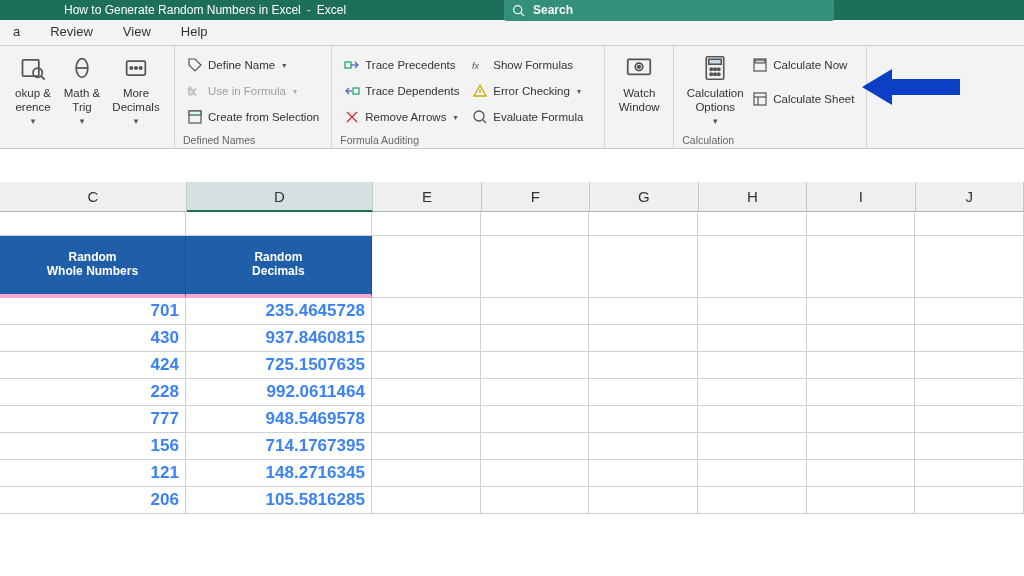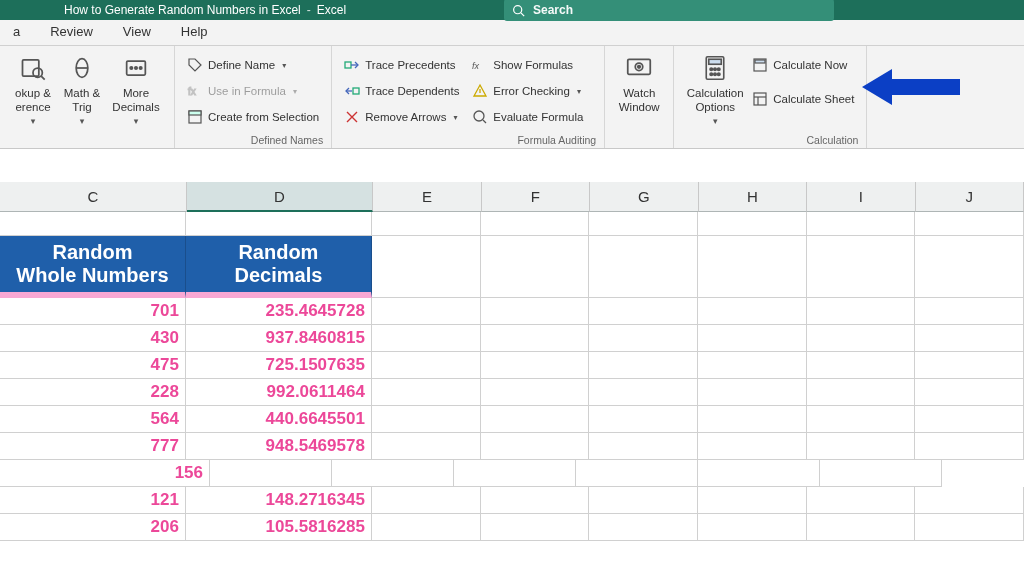--- a/index.html
+++ b/index.html
@@ -14,44 +14,44 @@
 .titlebar .search span { font-size:12px; opacity:.95;font-weight:bold; }
 
 
 .tabs { height:26px; background:#f3f3f3; display:flex; align-items:flex-end; gap:14px; padding-left:5px; font-size:13px; color:#333; border-bottom:1px solid #d0d0d0; }
 .tabs .tab { padding:4px 8px 6px; cursor:default; }
 
 
 .ribbon { height:103px; background:#f3f3f3; border-bottom:1px solid #c8c8c8; display:flex; position:relative; }
 .group { display:flex; flex-direction:column; align-items:center; height:100%; border-right:1px solid #d6d6d6; padding:4px 8px 1px; position:relative; }
 .group .body { display:flex; height:82px; align-items:flex-start; }
-.group .caption { font-size:10.5px; color:#666; padding-top:2px; text-align:right; width:100%; }
+.group .caption { font-size:10.5px; color:#666; padding-top:2px; text-align:left; width:100%; }
 .bigbtn { display:flex; flex-direction:column; align-items:center; justify-content:flex-start; width:58px; height:78px; padding-top:2px; font-size:11.5px; color:#333; text-align:center; line-height:1.2; gap:3px; }
 .bigbtn .ic { width:32px; height:32px; display:flex; align-items:center; justify-content:center; }
 .bigbtn .lbl { display:flex; flex-direction:column; align-items:center; gap:0; }
 .bigbtn .drop { font-size:9px; color:#555; margin-top:1px; }
 .smallbtn { display:flex; align-items:center; height:24px; font-size:11.5px; color:#333; gap:5px; padding:0 4px; white-space:nowrap; }
 .smallbtn .drop { font-size:8px; color:#555; margin-left:2px; }
 .vstack { display:flex; flex-direction:column; justify-content:space-between; gap:2px; padding-top:3px; }
 .disabled { opacity:.45; }
 
 
 .arrow-call { position:absolute; left:862px; top:65px; }
 .arrow-call svg { width:100px; height:44px; }
 
 
 .sheet { position:absolute; top:182px; left:0; right:0; bottom:0; }
 .colheads { display:flex; height:30px; background:#eef0f0; }
 .ch { border-right:1px solid #c8c8c8; border-bottom:1px solid #aeb5b5; display:flex; align-items:center; justify-content:center; font-size:15px; color:#333; }
 .ch.sel { background:#d5e1e1; border-bottom:2px solid #1d6f5a; }
 .datarow { display:flex; height:27px; }
 .cell { border-right:1px solid #d0d0d0; border-bottom:1px solid #d0d0d0; display:flex; align-items:center; padding:0 6px; font-size:17px; }
-.hdr-cell { background:#1f5faa; color:#fff; font-weight:600; font-size:20px; text-align:center; justify-content:center; line-height:1.15; border-right:1px solid #1a4e8c; border-bottom:6px solid #f9a8d4; }
+.hdr-cell { background:#1f5faa; color:#fff; font-weight:600; font-size:12px; text-align:center; justify-content:center; line-height:1.15; border-right:1px solid #1a4e8c; border-bottom:4px solid #f9a8d4; }
 .datarow.hdr { height:62px; }
-.data-c { text-align:right; justify-content:flex-end; font-weight:700; color:#ec4899; } 
+.data-c { text-align:right; justify-content:flex-end; font-weight:700; color:#3b82f6; } 
 .w-c { width:210px; }
 .w-d { width:210px; }
 .w-e { width:122px; }
 .w-f { width:122px; }
 .w-g { width:122px; }
 .w-h { width:122px; }
 .w-i { width:122px; }
 .w-j { width:122px; }
 
 
@@ -332,61 +332,52 @@
         <div class="cell w-c data-c">430</div>
         <div class="cell w-d data-c">937.8460815</div>
         <div class="cell w-e"></div>
         <div class="cell w-f"></div>
         <div class="cell w-g"></div>
         <div class="cell w-h"></div>
         <div class="cell w-i"></div>
         <div class="cell w-j"></div>
       </div>
       <div class="datarow">
-        <div class="cell w-c data-c">475</div>
+        <div class="cell w-c data-c">424</div>
         <div class="cell w-d data-c">725.1507635</div>
         <div class="cell w-e"></div>
         <div class="cell w-f"></div>
         <div class="cell w-g"></div>
         <div class="cell w-h"></div>
         <div class="cell w-i"></div>
         <div class="cell w-j"></div>
       </div>
       <div class="datarow">
         <div class="cell w-c data-c">228</div>
         <div class="cell w-d data-c">992.0611464</div>
         <div class="cell w-e"></div>
         <div class="cell w-f"></div>
         <div class="cell w-g"></div>
         <div class="cell w-h"></div>
         <div class="cell w-i"></div>
         <div class="cell w-j"></div>
       </div>
       <div class="datarow">
-        <div class="cell w-c data-c">564</div>
-        <div class="cell w-d data-c">440.6645501</div>
-        <div class="cell w-e"></div>
-        <div class="cell w-f"></div>
-        <div class="cell w-g"></div>
-        <div class="cell w-h"></div>
-        <div class="cell w-i"></div>
-        <div class="cell w-j"></div>
-      </div>
-      <div class="datarow">
         <div class="cell w-c data-c">777</div>
         <div class="cell w-d data-c">948.5469578</div>
         <div class="cell w-e"></div>
         <div class="cell w-f"></div>
         <div class="cell w-g"></div>
         <div class="cell w-h"></div>
         <div class="cell w-i"></div>
         <div class="cell w-j"></div>
       </div>
       <div class="datarow">
         <div class="cell w-c data-c">156</div>
+        <div class="cell w-d data-c">714.1767395</div>
         <div class="cell w-e"></div>
         <div class="cell w-f"></div>
         <div class="cell w-g"></div>
         <div class="cell w-h"></div>
         <div class="cell w-i"></div>
         <div class="cell w-j"></div>
       </div>
       <div class="datarow">
         <div class="cell w-c data-c">121</div>
         <div class="cell w-d data-c">148.2716345</div>

